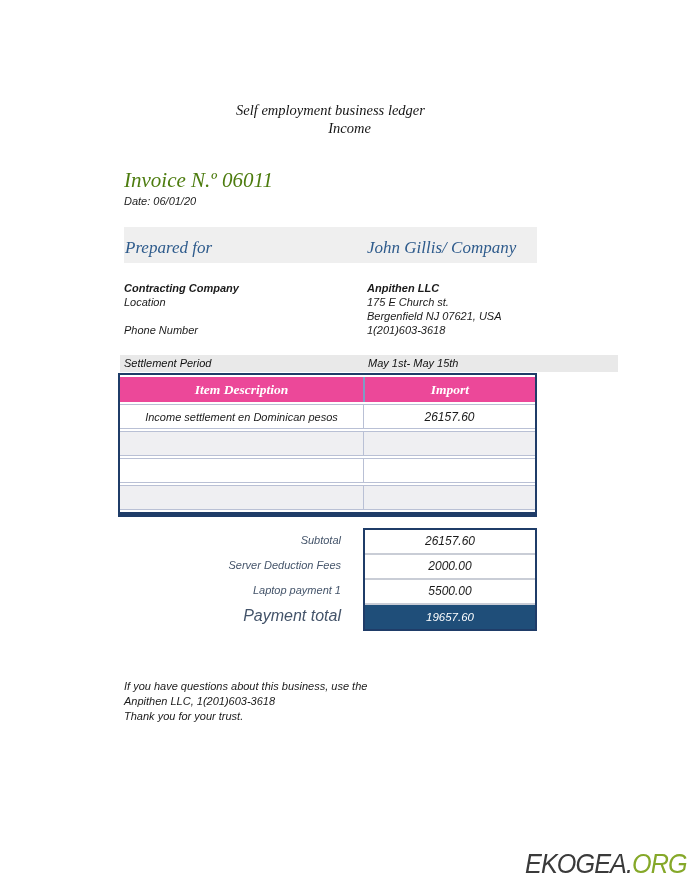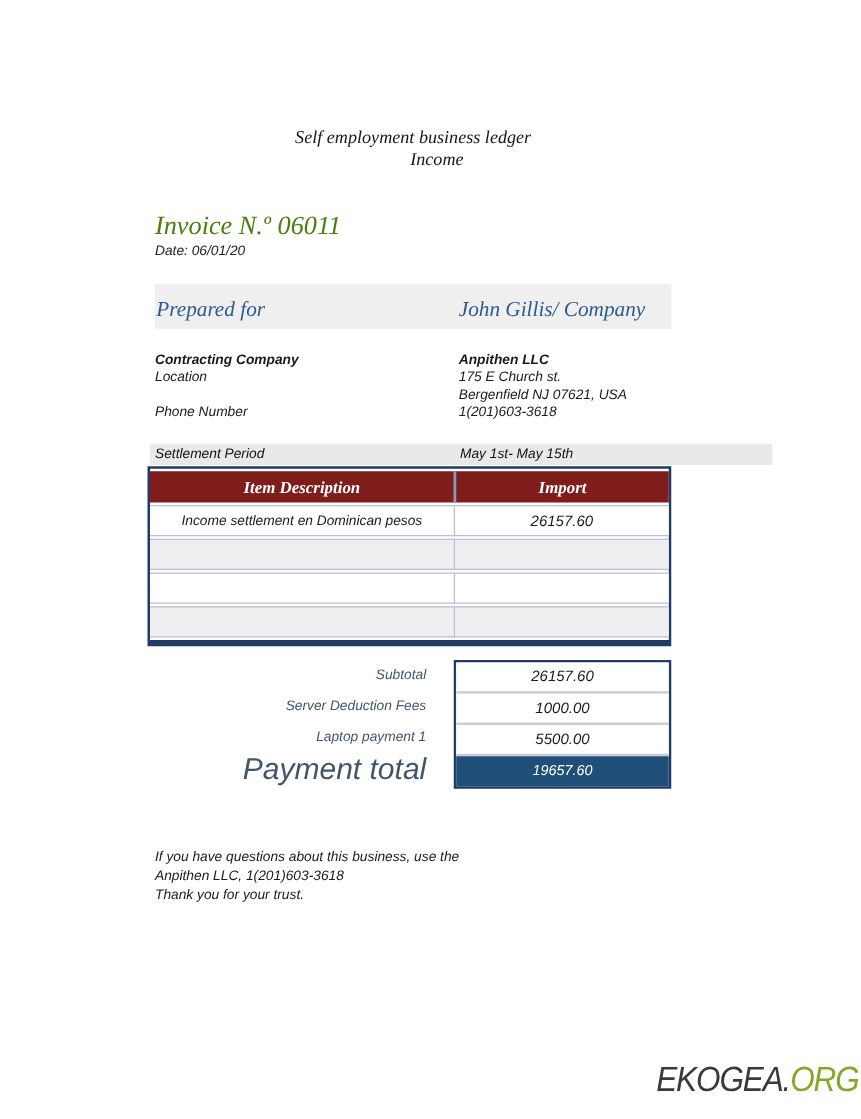--- a/index.html
+++ b/index.html
@@ -53,42 +53,42 @@
   .settlement-bar .label{position:absolute;left:4px;top:2px;}
   .settlement-bar .value{position:absolute;left:248px;top:2px;}
   
   .items-wrap{
     position:absolute;left:118px;top:373px;width:415px;
     border:2px solid #1F3C68;border-bottom:5px solid #1F3C68;
     background:#fff;
   }
   table.items{width:100%;border-collapse:separate;border-spacing:0 2px;table-layout:fixed;}
   table.items th{
-    background:#7f1d1d;color:#fff;
+    background:#ec4899;color:#fff;
     font-family:"Liberation Serif",serif;
     font-size:13.5px;font-weight:bold;
     height:23px;text-align:center;
   }
   table.items th.col-import{border-left:2px solid #7E9CC4;width:168px;}
   table.items td{
     height:21px;text-align:center;font-size:11px;
     border-top:1px solid #B9C0D5;border-bottom:1px solid #B9C0D5;
     background:#fff;
   }
   table.items td.col-import{border-left:1px solid #B9C0D5;font-size:12px;}
   table.items tr.alt td{background:#EFEFF2;}
   
   .totals{position:absolute;left:124px;top:528px;width:413px;display:flex;}
   .totals .labels{width:239px;text-align:right;padding-right:0;box-sizing:border-box;}
   .totals .labels .lab{
     height:25px;line-height:25px;font-size:11px;color:#44546A;
     padding-right:22px;
   }
   .totals .labels .lab.total{
-    font-size:24px;height:26px;line-height:26px;color:#44546A;
+    font-size:16px;height:26px;line-height:26px;color:#44546A;
   }
   .totals .values{
     width:170px;border:2px solid #1F3C68;height:fit-content;background:#fff;
   }
   .totals .values .val{
     height:23px;line-height:23px;text-align:center;font-size:12px;
     border-bottom:2px solid #C9CDD6;background:#fff;color:#1a1a1a;
   }
   .totals .values .val.last-white{border-bottom:2px solid #C9CDD6;}
   .totals .values .val.total{
@@ -178,21 +178,21 @@
 
   <div class="totals">
     <div class="labels">
       <div class="lab">Subtotal</div>
       <div class="lab">Server Deduction Fees</div>
       <div class="lab">Laptop payment 1</div>
       <div class="lab total">Payment total</div>
     </div>
     <div class="values">
       <div class="val">26157.60</div>
-      <div class="val">1000.00</div>
+      <div class="val">2000.00</div>
       <div class="val last-white">5500.00</div>
       <div class="val total">19657.60</div>
     </div>
   </div>
 
   <div class="footer-note">
     <div>If you have questions about this business, use the</div>
     <div>Anpithen LLC, 1(201)603-3618</div>
     <div>Thank you for your trust.</div>
   </div>

